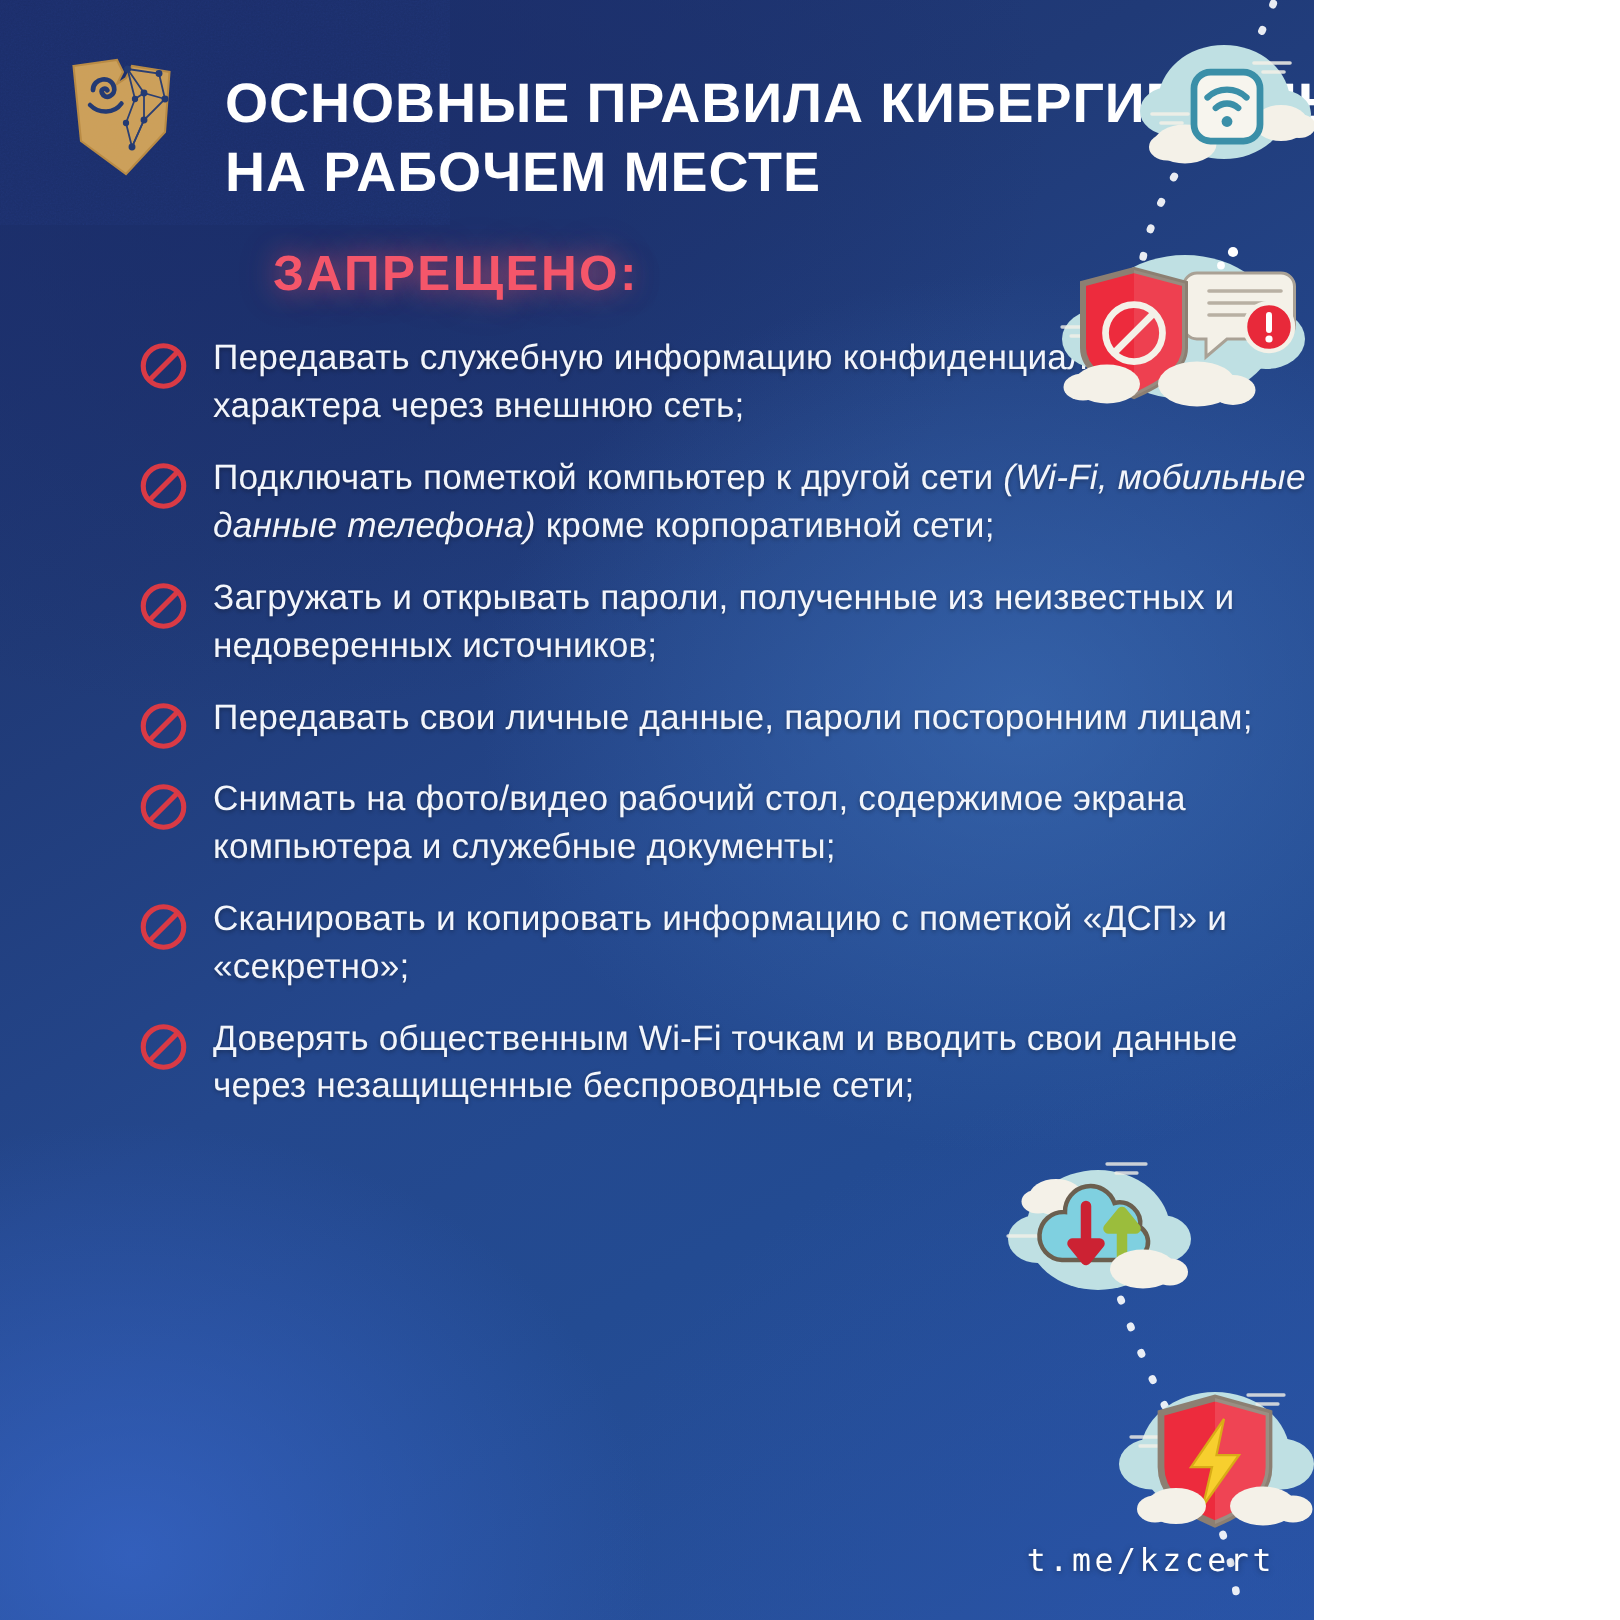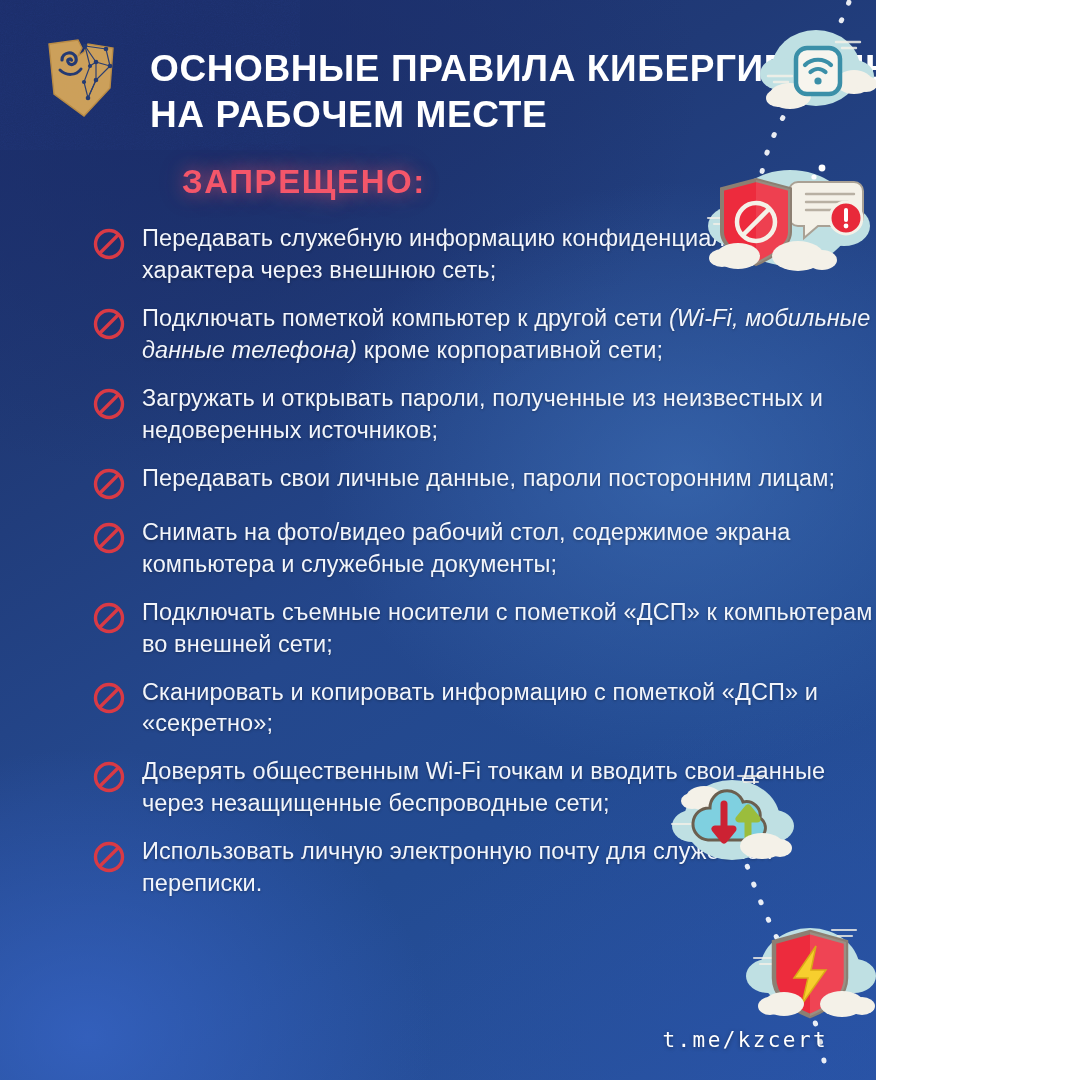--- a/index.html
+++ b/index.html
@@ -73,21 +73,21 @@
   #cluster-wifi   { right:-6px;  top:12px;   width:132px; height:120px; }
   #cluster-block  { right:-4px;  top:156px;  width:186px; height:126px; }
   #cluster-sync   { right:74px;  top:768px;  width:132px; height:108px; }
   #cluster-power  { right:-2px;  top:912px;  width:136px; height:118px; }
   .dotpath { position:absolute; pointer-events:none; }
   #dots-top    { right:0;  top:-6px;  width:140px; height:180px; }
   #dots-bottom { right:0;  top:840px; width:180px; height:240px; }
 
   
   .footer {
-    position:absolute; right:48px; bottom:28px;
+    position:absolute; right:26px; bottom:28px;
     color:#ffffff;
     font-family:"DejaVu Sans Mono", monospace;
     font-size:21px;
     letter-spacing:2.4px;
     text-shadow:0 1px 4px rgba(0,0,0,0.4);
   }
 </style>
 </head>
 <body>
 
@@ -183,29 +183,20 @@
     <div class="rule">
       <svg class="rule-icon" viewBox="0 0 34 34">
         <circle cx="17" cy="17" r="13.5" fill="none" stroke="#d93a45" stroke-width="3.4"></circle>
         <line x1="8" y1="26" x2="26" y2="8" stroke="#d93a45" stroke-width="3.4" stroke-linecap="round"></line>
       </svg>
       <div class="rule-text">
         <span>Снимать на фото/видео рабочий стол, содержимое экрана компьютера и служебные документы;</span><i></i><span></span>
       </div>
     </div>
 
-    <div class="rule">
-      <svg class="rule-icon" viewBox="0 0 34 34">
-        <circle cx="17" cy="17" r="13.5" fill="none" stroke="#d93a45" stroke-width="3.4"></circle>
-        <line x1="8" y1="26" x2="26" y2="8" stroke="#d93a45" stroke-width="3.4" stroke-linecap="round"></line>
-      </svg>
-      <div class="rule-text">
-        <span>Подключать съемные носители с пометкой «ДСП» к компьютерам во внешней сети;</span><i></i><span></span>
-      </div>
-    </div>
 
     <div class="rule">
       <svg class="rule-icon" viewBox="0 0 34 34">
         <circle cx="17" cy="17" r="13.5" fill="none" stroke="#d93a45" stroke-width="3.4"></circle>
         <line x1="8" y1="26" x2="26" y2="8" stroke="#d93a45" stroke-width="3.4" stroke-linecap="round"></line>
       </svg>
       <div class="rule-text">
         <span>Сканировать и копировать информацию с пометкой «ДСП» и «секретно»;</span><i></i><span></span>
       </div>
     </div>
@@ -213,29 +204,20 @@
     <div class="rule">
       <svg class="rule-icon" viewBox="0 0 34 34">
         <circle cx="17" cy="17" r="13.5" fill="none" stroke="#d93a45" stroke-width="3.4"></circle>
         <line x1="8" y1="26" x2="26" y2="8" stroke="#d93a45" stroke-width="3.4" stroke-linecap="round"></line>
       </svg>
       <div class="rule-text">
         <span>Доверять общественным Wi-Fi точкам и вводить свои данные через незащищенные беспроводные сети;</span><i></i><span></span>
       </div>
     </div>
 
-    <div class="rule">
-      <svg class="rule-icon" viewBox="0 0 34 34">
-        <circle cx="17" cy="17" r="13.5" fill="none" stroke="#d93a45" stroke-width="3.4"></circle>
-        <line x1="8" y1="26" x2="26" y2="8" stroke="#d93a45" stroke-width="3.4" stroke-linecap="round"></line>
-      </svg>
-      <div class="rule-text">
-        <span>Использовать личную электронную почту для служебной переписки.</span><i></i><span></span>
-      </div>
-    </div>
 
   </div>
 
   <svg class="cluster" id="cluster-wifi" viewBox="0 0 132 120">
     <g fill="#bfe0e3">
       <ellipse cx="66" cy="56" rx="44" ry="38"></ellipse>
       <ellipse cx="30" cy="62" rx="20" ry="16"></ellipse>
       <ellipse cx="104" cy="64" rx="20" ry="16"></ellipse>
     </g>
     <g fill="#f4f1e8">

